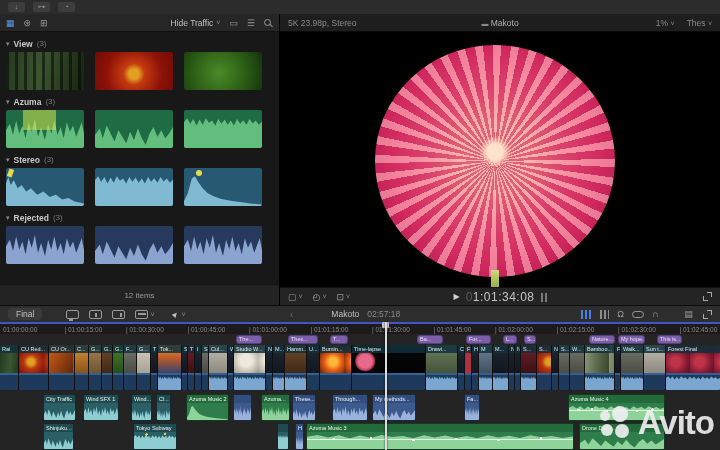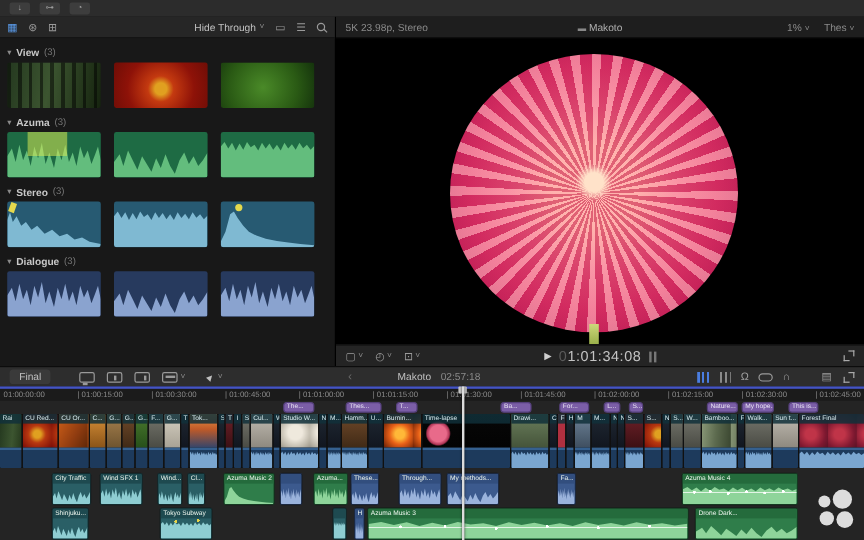--- a/index.html
+++ b/index.html
@@ -189,21 +189,21 @@
 
   <div class="content">
 
     <div class="browser">
       <div class="browser-toolbar">
         <span class="bt-ico blue">▦</span>
         <span class="bt-ico">⊛</span>
         <span class="bt-ico">⊞</span>
         <span class="spacer"></span>
         <span class="hide-rejected">
-          <span>Hide Through</span>
+          <span>Hide Traffic</span>
           <span class="chev">˅</span>
         </span>
         <span class="bt-ico">▭</span>
         <span class="bt-ico">☰</span>
         <span class="ico-search"></span>
       </div>
       <div class="browser-body" id="browser-body">
           <div class="section">
             <div class="sec-header">
               <span class="disclosure">▾</span>
@@ -251,36 +251,39 @@
               </div>
               <div class="thumb w-blue">
                 <span class="wave wavDecay2"></span>
                 <span class="dot"></span>
               </div>
             </div>
           </div>
           <div class="section">
             <div class="sec-header">
               <span class="disclosure">▾</span>
-              <span class="sec-name">Dialogue</span>
+              <span class="sec-name">Rejected</span>
               <span class="sec-count">(3)</span>
             </div>
             <div class="thumb-row">
               <div class="thumb w-navy">
                 <span class="wave wavA"></span>
               </div>
               <div class="thumb w-navy">
                 <span class="wave wavB"></span>
               </div>
               <div class="thumb w-navy">
                 <span class="wave wavA"></span>
               </div>
             </div>
           </div>
         </div>
+      <div class="browser-status">
+        <span>12 items</span>
+      </div>
     </div>
 
     <div class="viewer">
       <div class="viewer-header">
         <span>5K 23.98p, Stereo</span>
         <span class="vh-center">
           <span style="color:#888;font-size:7px;">▬</span>
           <span>Makoto</span>
         </span>
         <span class="vh-right">
@@ -781,15 +784,16 @@
     <div class="playhead"></div>
   </div>
 
   <div class="watermark">
     <span class="wm-circles">
       <i class="wm-c1"></i>
         <i class="wm-c2"></i>
         <i class="wm-c3"></i>
         <i class="wm-c4"></i>
     </span>
+    <span class="wm-text">Avito</span>
   </div>
 
 </div>
 
 </body></html>

